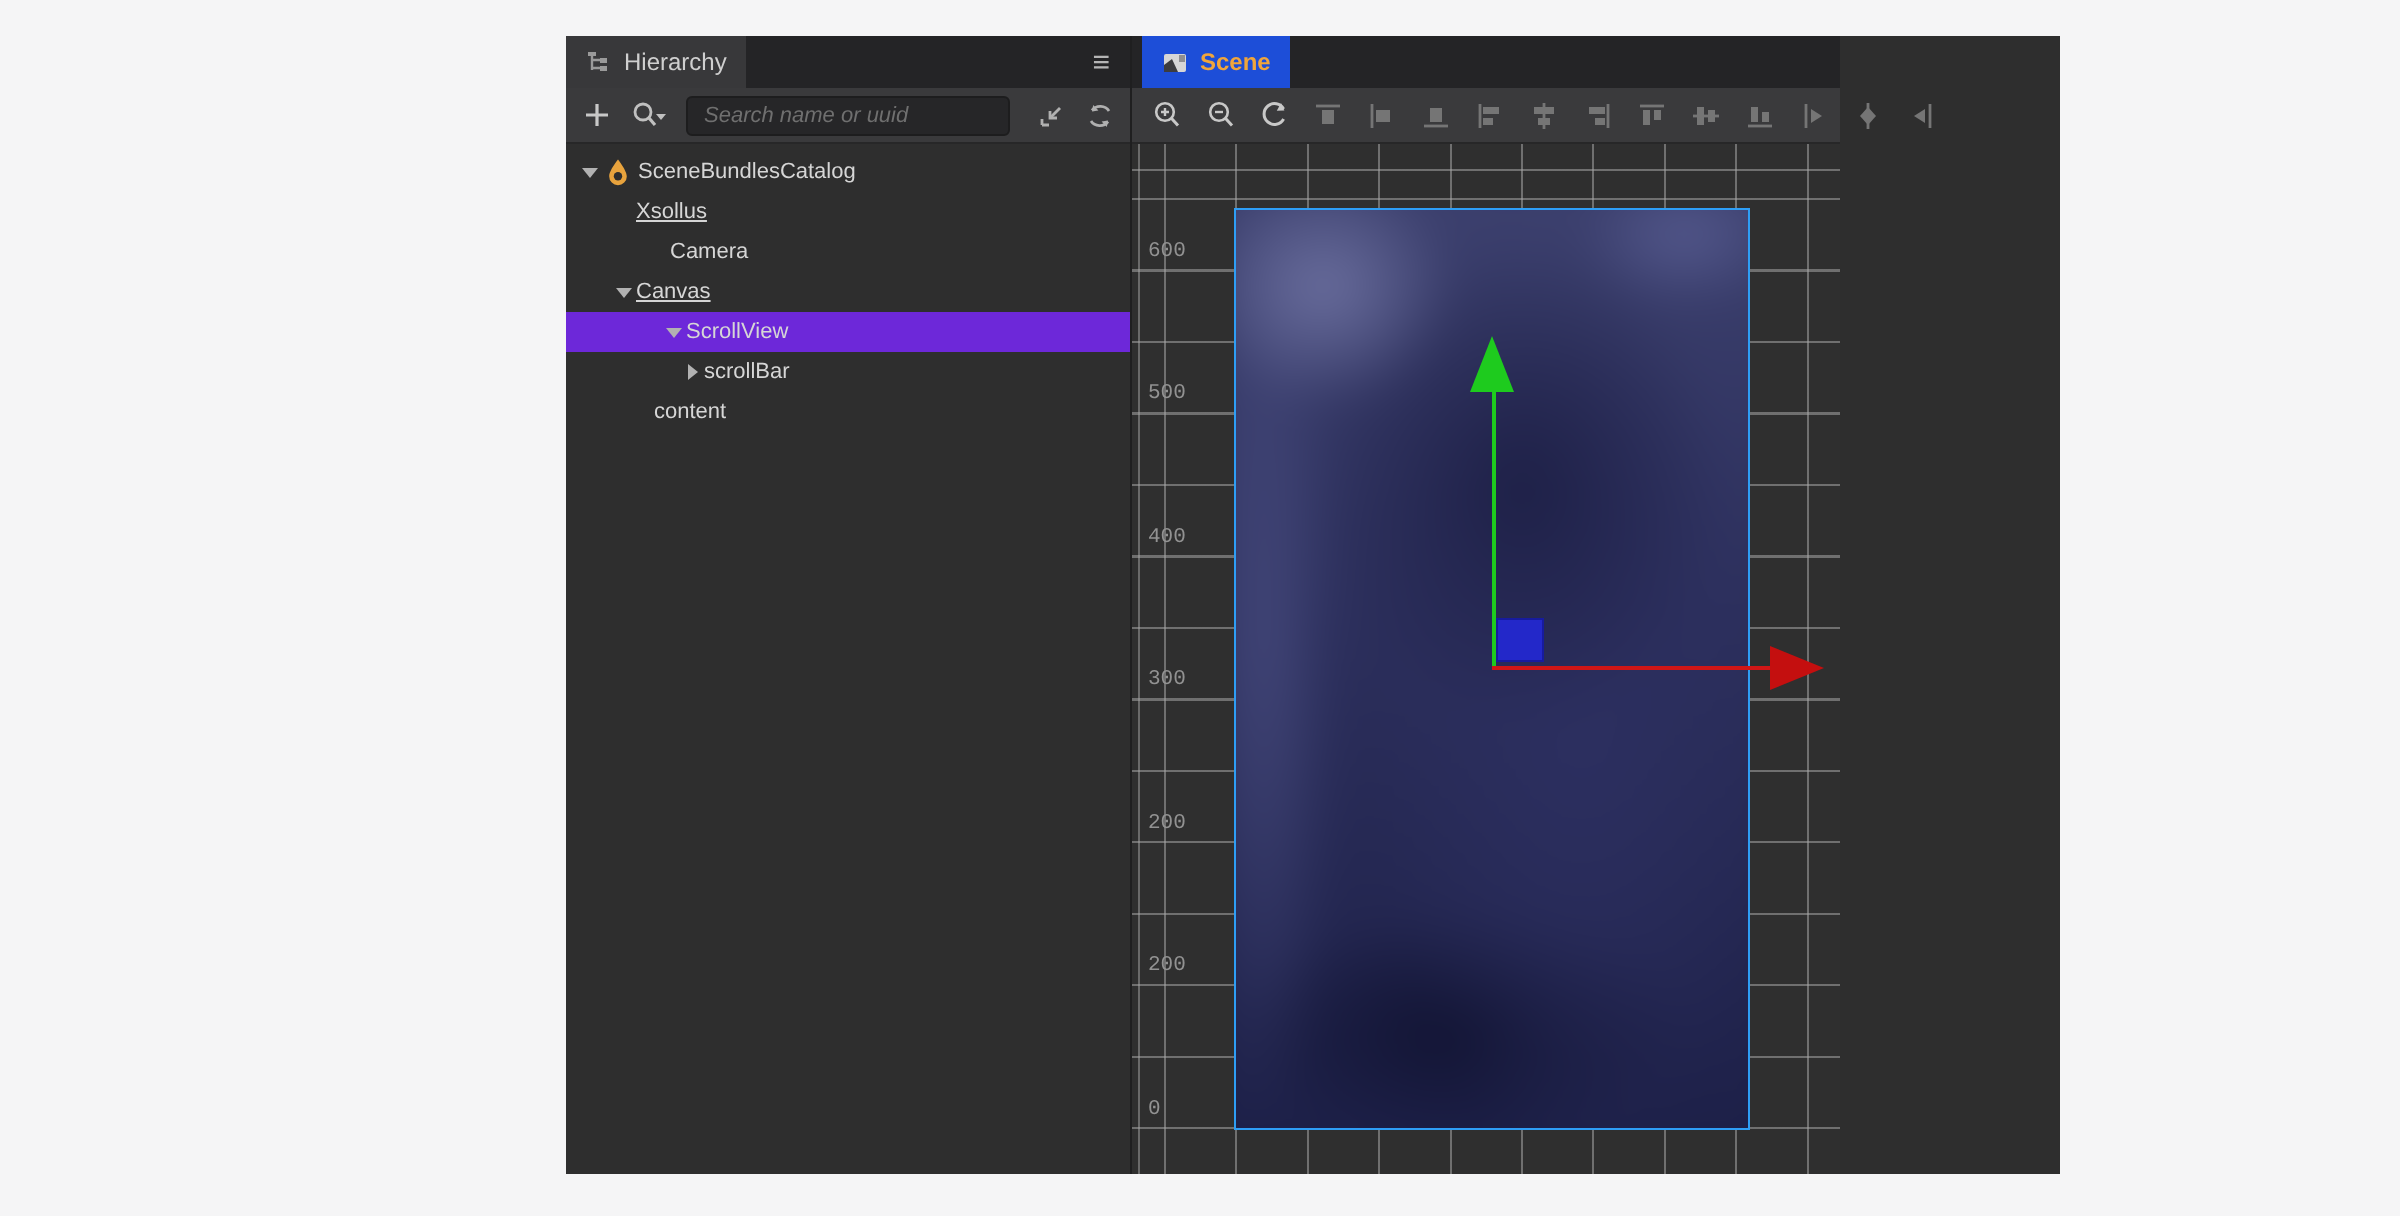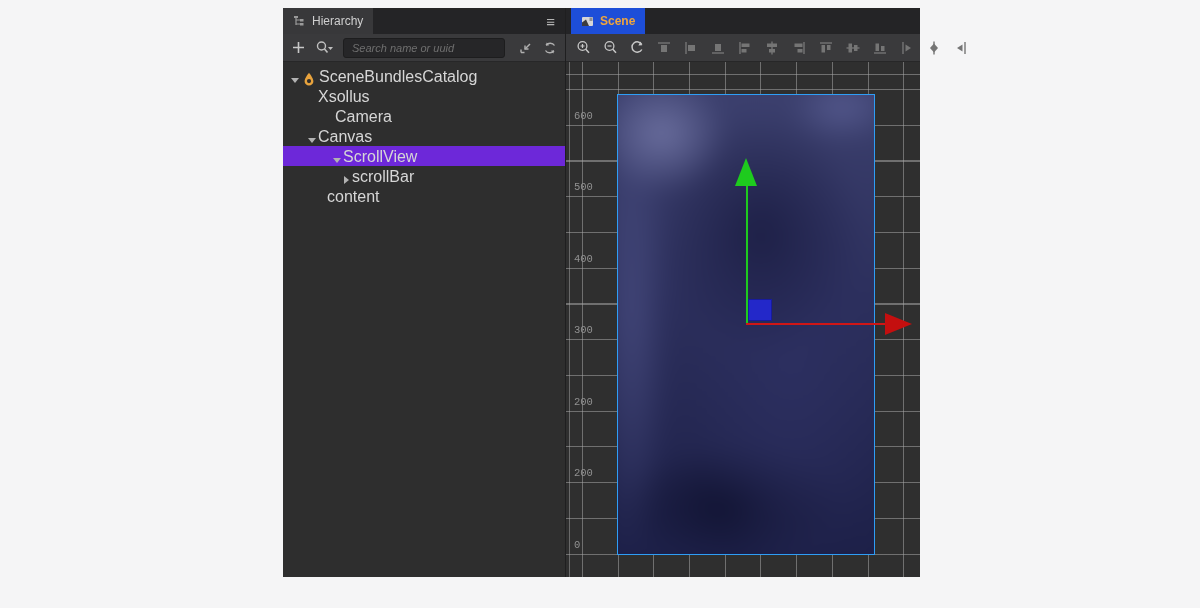--- a/index.html
+++ b/index.html
@@ -1,18 +1,18 @@
 <!DOCTYPE html>
 <html><head>
 <meta charset="utf-8">
 <style>
   * { margin:0; padding:0; box-sizing:border-box; }
   html,body { width:1200px; height:608px; background:#f5f5f6; font-family:"Liberation Sans", sans-serif; overflow:hidden; }
 
-  .window { position:absolute; left:283px; top:8px; width:637px; height:569px; background:#2e2e2e; }
+  .window { position:absolute; left:283px; top:18px; width:747px; height:569px; background:#2e2e2e; }
 
   
   .panel { position:absolute; top:0; height:569px; }
   .hier-panel { left:0; width:282px; }
   .scene-panel { left:282px; width:355px; border-left:1px solid #1f1f20; }
 
   .tabbar { position:absolute; left:0; right:0; top:0; height:26px; background:#242426; display:flex; align-items:stretch; }
   .tab { display:flex; align-items:center; gap:6px; padding:0 10px; font-size:12px; color:#cfcfcf; }
   .tab.hier { background:#38383a; min-width:78px; }
   .tab.scene { background:#1d4ed8; color:#f0a53c; margin-left:5px; font-weight:bold; }
@@ -22,23 +22,23 @@
   .hier-toolbar { padding:0 6px; gap:6px;justify-content:center; }
   .scene-toolbar { padding:0 8px; gap:9px; }
 
   .icon-btn { display:flex; align-items:center; justify-content:center; width:18px; height:18px; flex:0 0 auto; }
   .search-input { width:180px; height:20px; background:#262628; border:1px solid #1d1d1e; border-radius:3px; color:#d0d0d0; font-size:11px; padding:0 8px; font-style:italic; outline:none; }
   .search-input::placeholder { color:#6f6f6f; }
   .spring { flex:1; }
 
   
   .tree { position:absolute; left:0; right:0; top:54px; bottom:0; padding-top:4px; }
-  .trow { height:20px; display:flex; align-items:flex-end; color:#d6d6d6; font-size:16px; cursor:default; }
+  .trow { height:20px; display:flex; align-items:center; color:#d6d6d6; font-size:11px; cursor:default; }
   .trow.sel { background:#6d28d9;padding-left:48px; }
-  .l0 { padding-left:6px; } .l1 { padding-left:23px; } .l2 { padding-left:40px; } .l3 { padding-left:57px; } .l4 { padding-left:32px; }
+  .l0 { padding-left:6px; } .l1 { padding-left:23px;text-decoration:underline; } .l2 { padding-left:40px; } .l3 { padding-left:57px; } .l4 { padding-left:32px; }
   .arr { width:12px; height:12px; display:flex; align-items:center; justify-content:center; flex:0 0 auto; }
   .arr-down { width:0; height:0; border-left:4px solid transparent; border-right:4px solid transparent; border-top:5px solid #b2b2b2; }
   .arr-right { width:0; height:0; border-top:4px solid transparent; border-bottom:4px solid transparent; border-left:5px solid #b2b2b2; }
   .node-icon { width:14px; height:14px; margin:0 3px 0 1px; flex:0 0 auto; }
   .tlabel { white-space:nowrap; }
 
   
   .gridarea { position:absolute; left:0; right:0; top:54px; bottom:0; overflow:hidden;
     background:
       repeating-linear-gradient(to right, rgba(165,165,165,.55) 0 1px, transparent 1px 35.7px),

